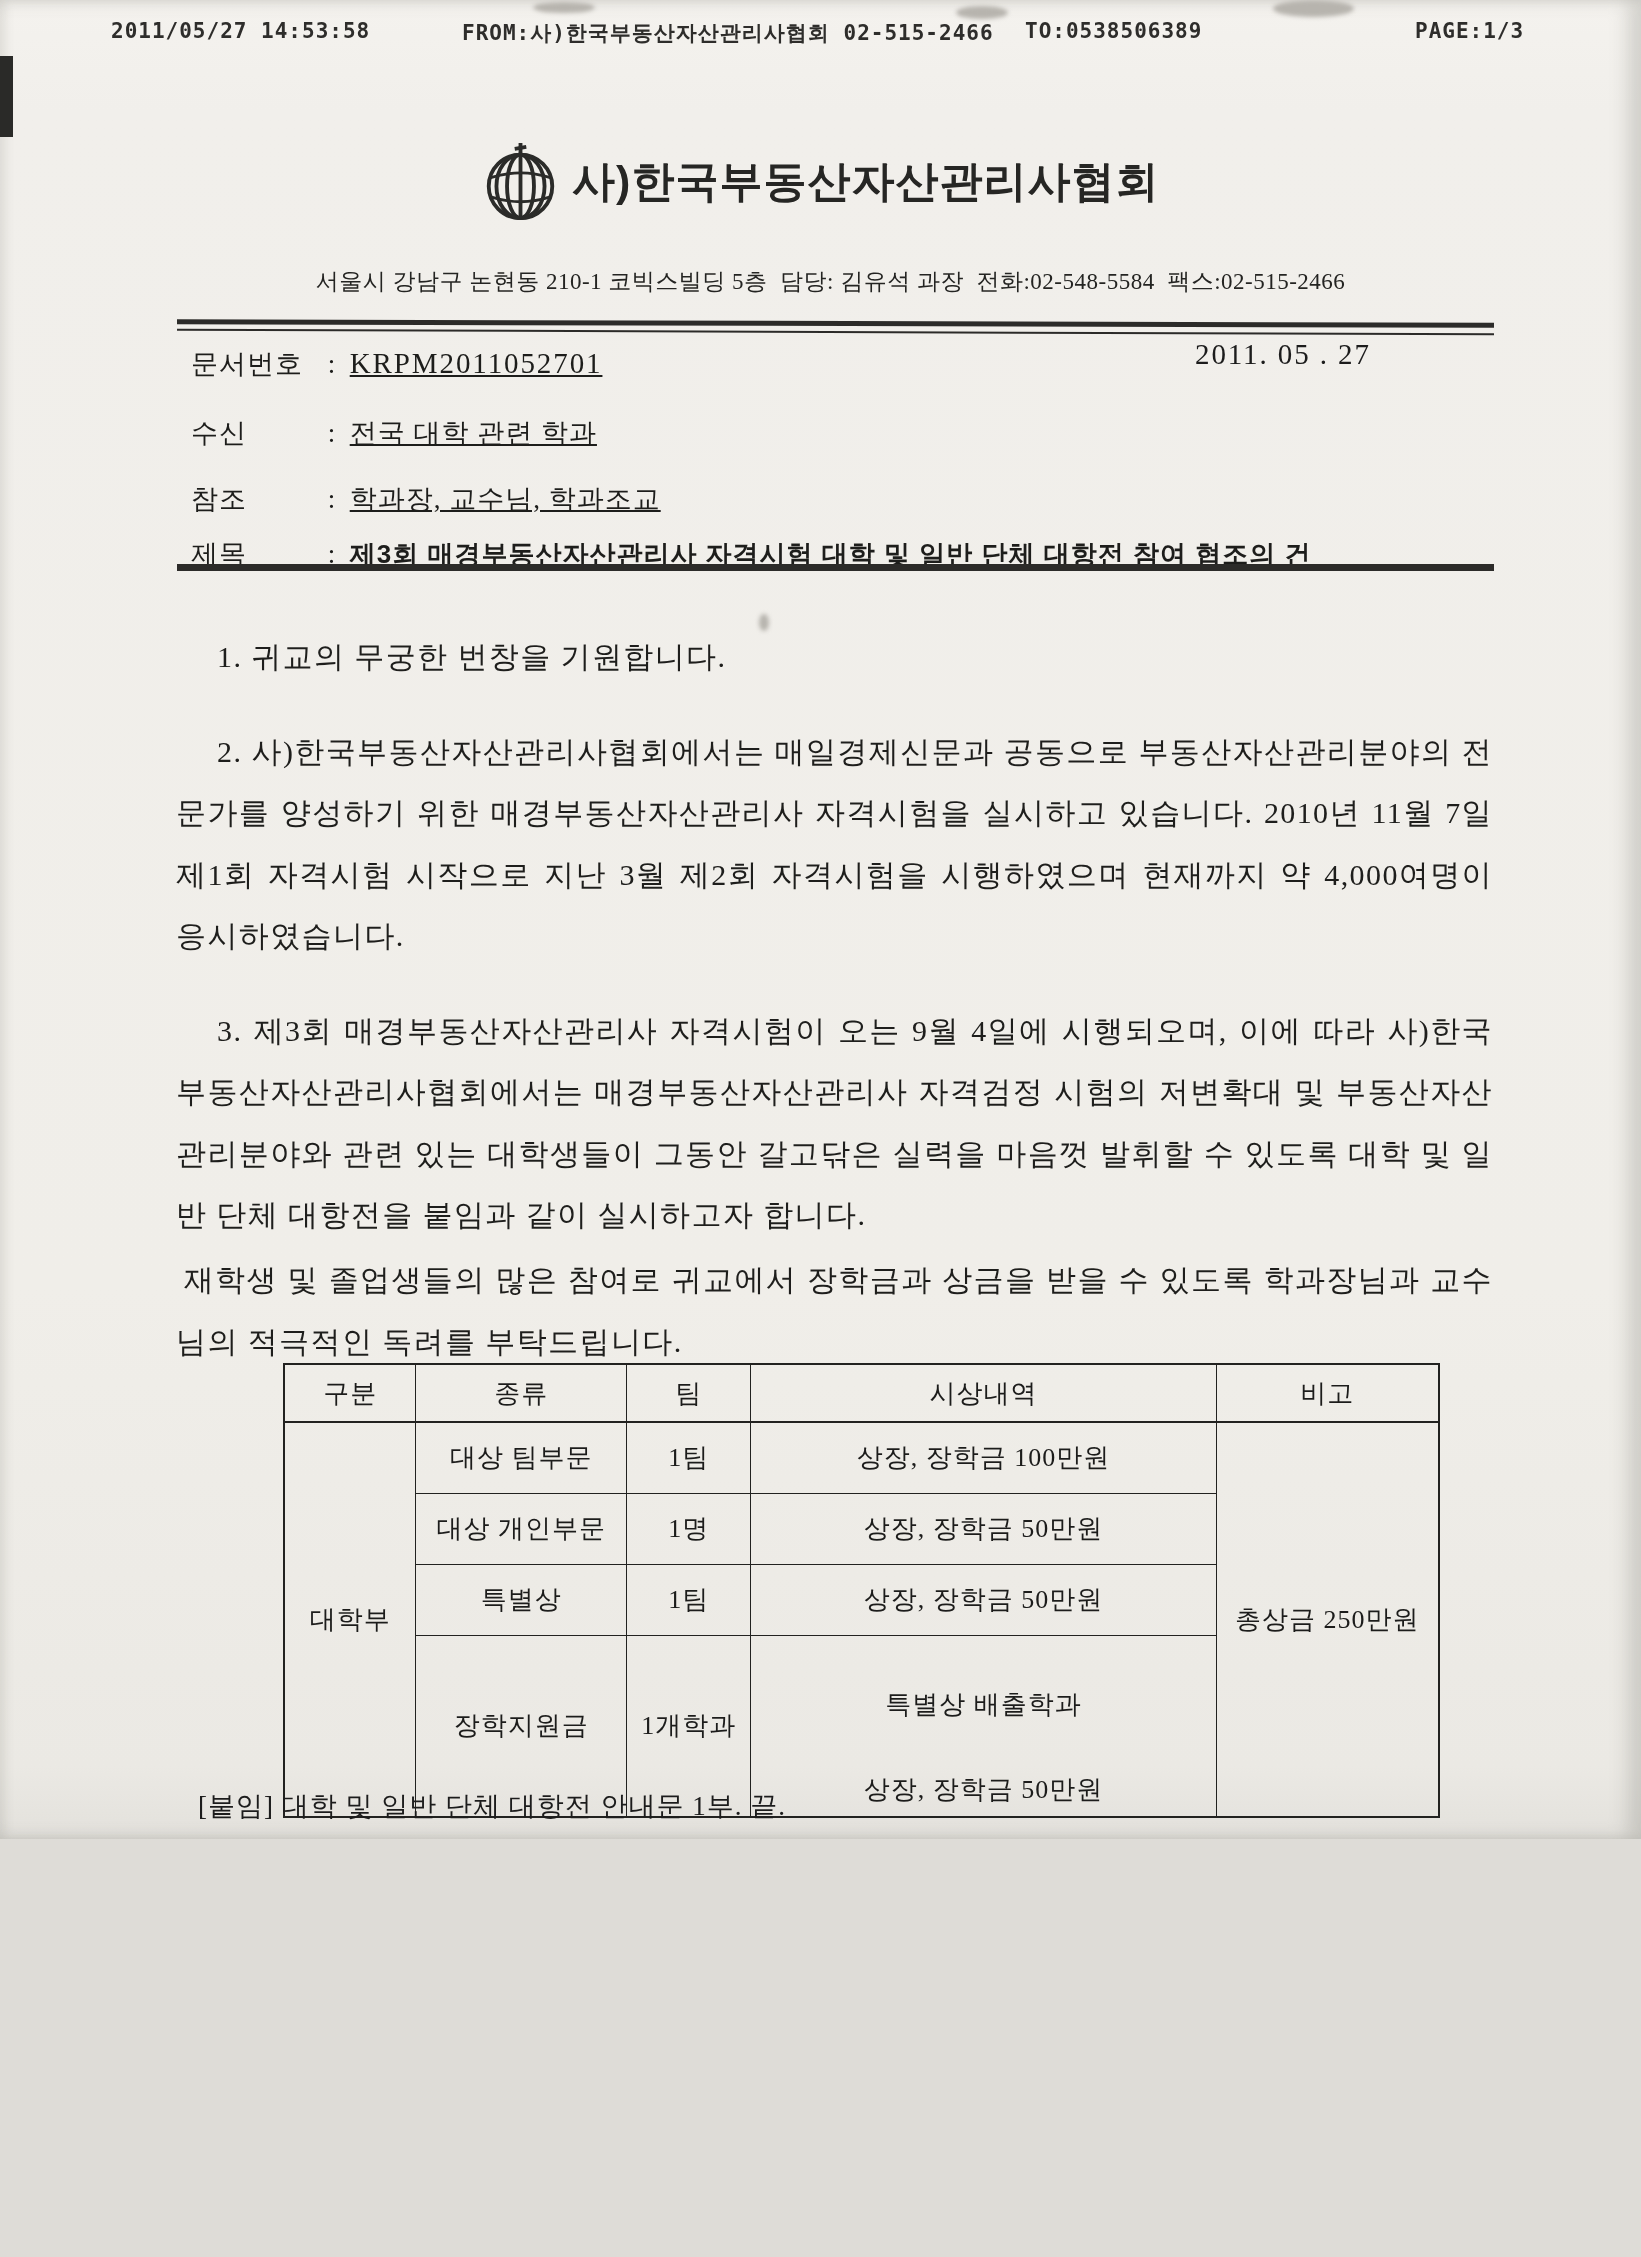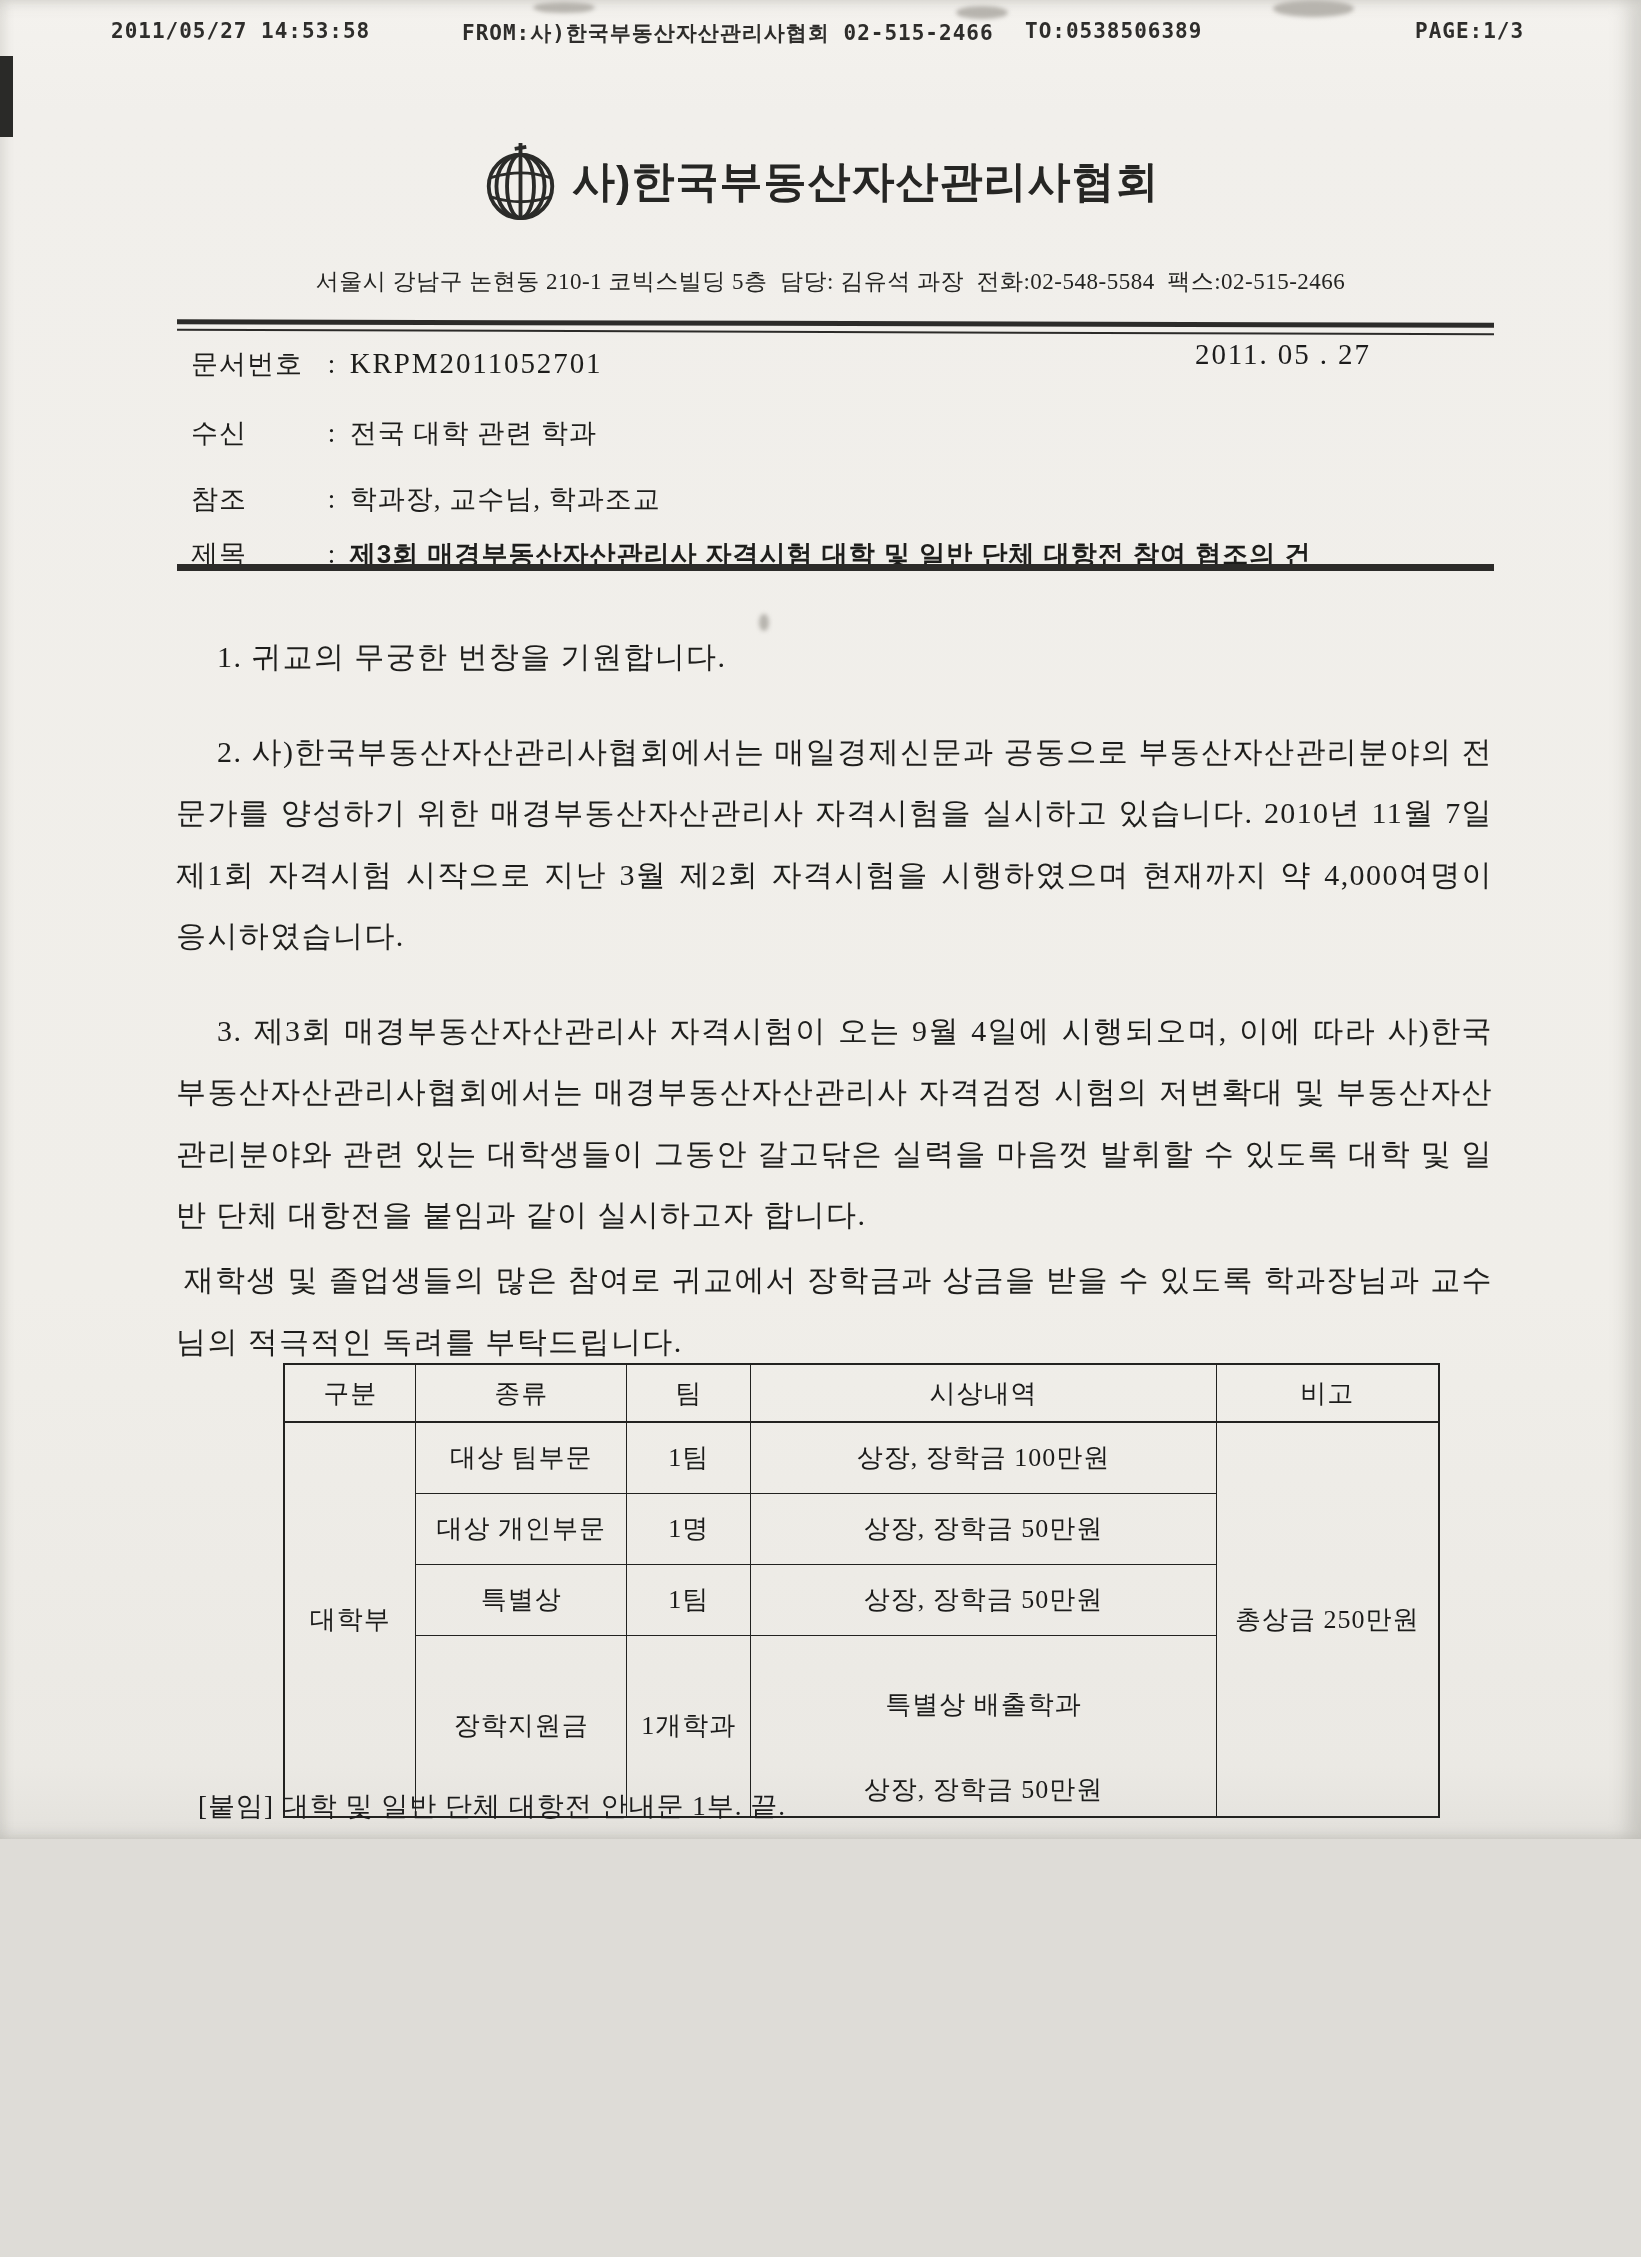--- a/index.html
+++ b/index.html
@@ -27,21 +27,21 @@
   .logo { width:77px; height:81px; }
   .org-title { font-family:"Liberation Sans","DejaVu Sans",sans-serif; font-size:43px; font-weight:800;
                letter-spacing:1px; color:#262624; }
   .addr { position:absolute; top:266px; left:0; right:0; text-align:center; font-size:23px;
           letter-spacing:0.5px; color:#242422; white-space:pre;padding-left:20px; }
   .rule { position:absolute; left:177px; right:147px; background:#2c2b29; }
   .rule-a1 { top:321px; height:4.8px; transform:rotate(.15deg); }
   .rule-a2 { top:331px; height:1.9px; transform:rotate(.2deg); }
   .rule-b  { top:564px; height:6.8px; }
   
-  .meta-row { position:absolute; left:191px; font-size:27px; letter-spacing:1px; color:#1d1d1b; }
+  .meta-row { position:absolute; left:191px; font-size:27px; letter-spacing:1px; color:#1d1d1b;text-decoration:underline; }
   .meta-label { display:inline-block; width:127px; text-align:justify; text-align-last:justify; }
   .meta-colon { display:inline-block; padding:0 13.5px 0 9.7px; }
   .m-doc  { top:346px; }
   .m-recv { top:415px; }
   .m-cc   { top:481px; }
   .m-subj { top:536px; }
   .doc-no { font-size:29px; letter-spacing:1.9px; }
   .subject-val { font-family:"Liberation Sans","DejaVu Sans",sans-serif; font-weight:700; font-size:26px; }
   .doc-date { position:absolute; top:338px; left:1195px; font-size:29px; letter-spacing:1.9px; white-space:pre; }
   

